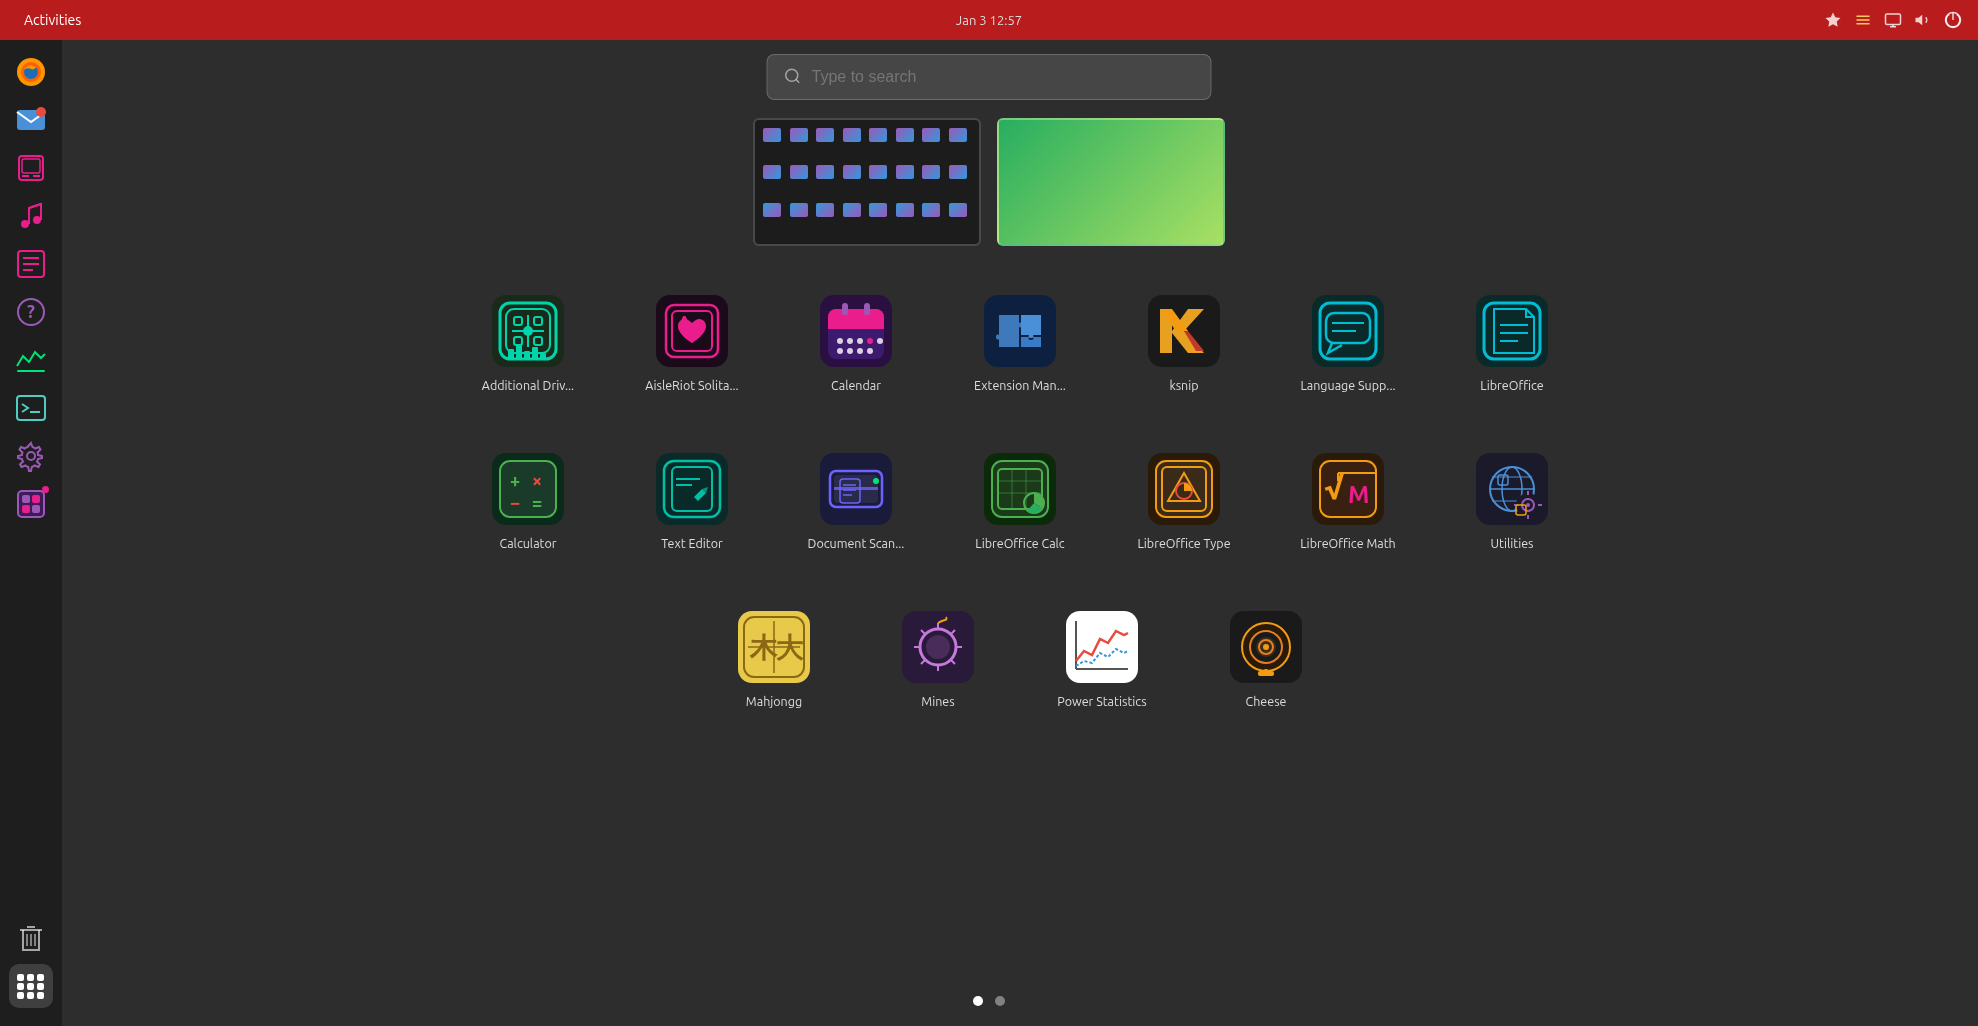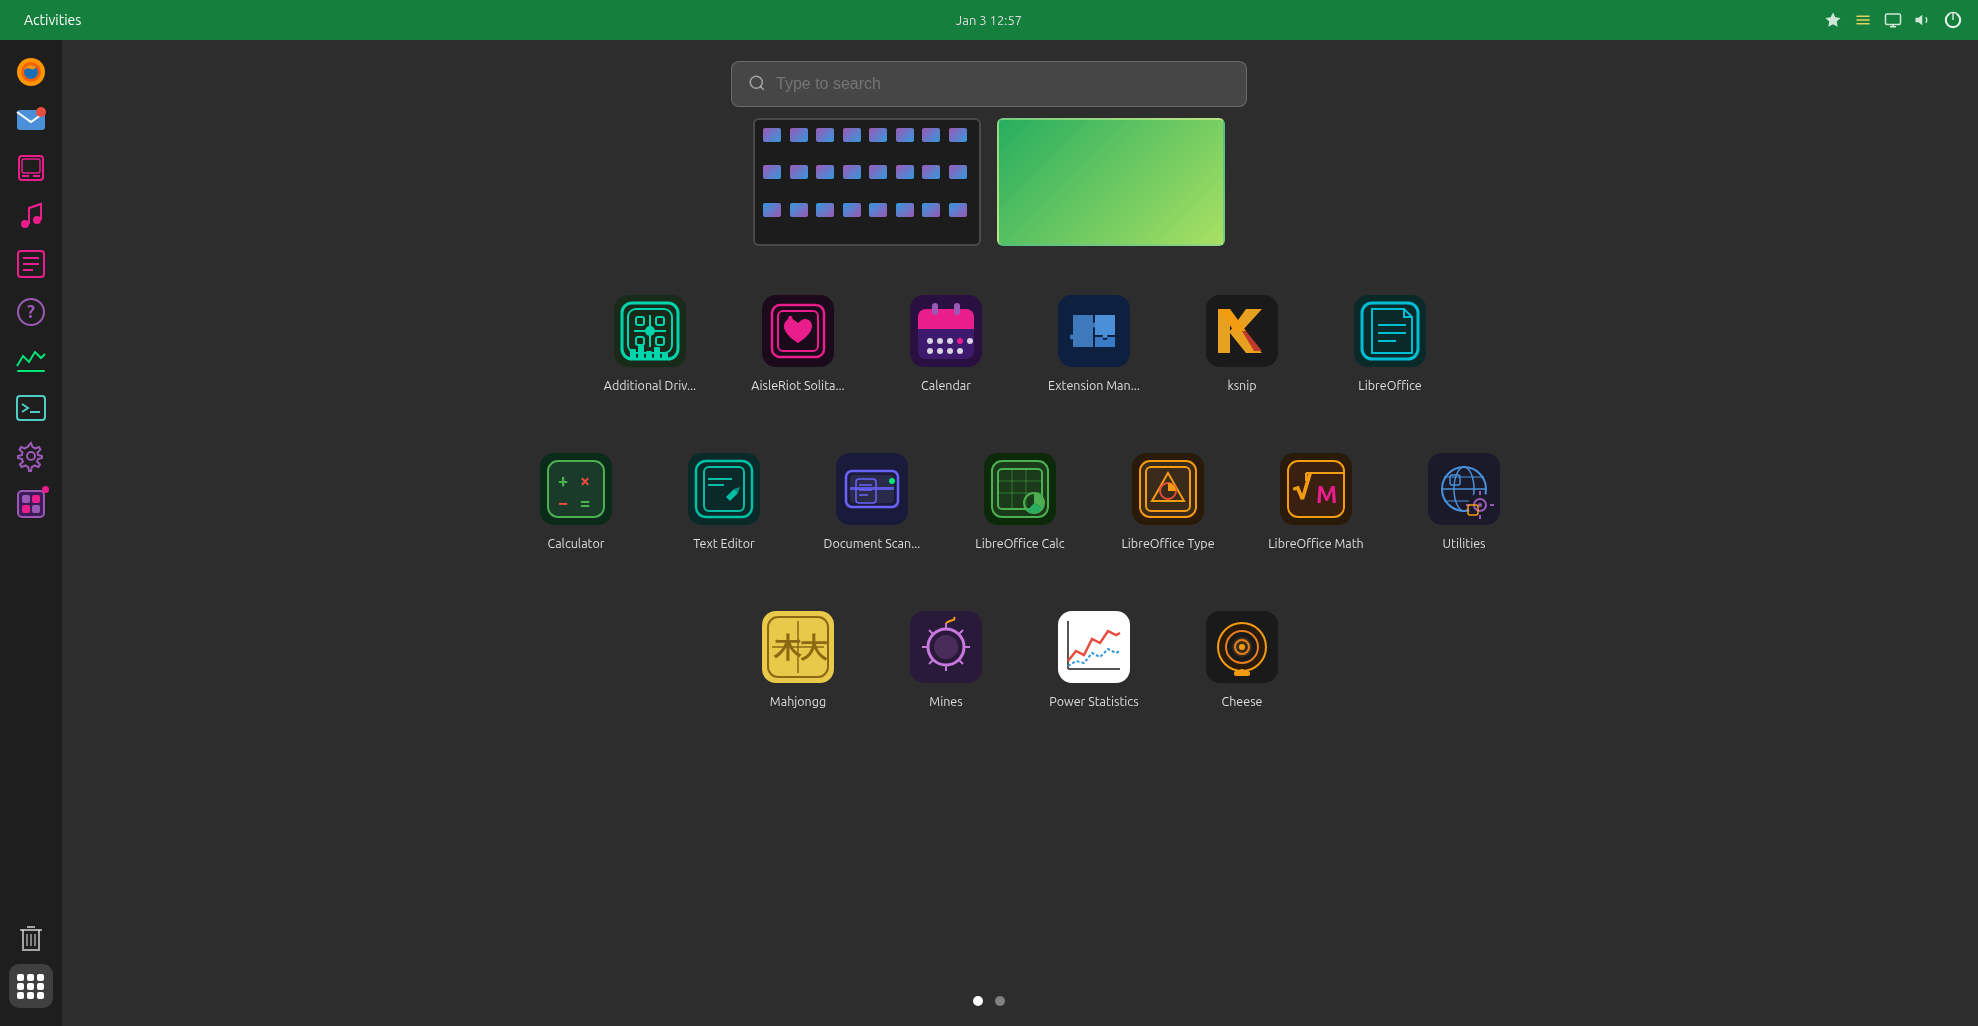--- a/index.html
+++ b/index.html
@@ -11,21 +11,21 @@
       color: #fff;
       overflow: hidden;
       position: relative;
     }
 
     
     .topbar {
       position: absolute;
       top: 0; left: 0; right: 0;
       height: 40px;
-      background: #15803d;
+      background: #b91c1c;
       display: flex;
       align-items: center;
       justify-content: space-between;
       padding: 8px 16px;
       z-index: 100;
     }
     .topbar-left {
       display: flex;
       align-items: center;
     }
@@ -108,24 +108,24 @@
     .grid-dot {
       width: 7px;
       height: 7px;
       background: #fff;
       border-radius: 2px;
     }
 
     
     .search-container {
       position: absolute;
-      top: 61px;
+      top: 54px;
       left: 50%;
       transform: translateX(-50%);
-      width: 516px;
+      width: 445px;
     }
     .search-bar {
       width: 100%;
       height: 46px;
       background: rgba(255,255,255,0.12);
       border: 1px solid rgba(255,255,255,0.2);
       border-radius: 8px;
       display: flex;
       align-items: center;
       padding: 0 16px;
@@ -182,21 +182,21 @@
       top: 270px;
       left: 62px;
       right: 0;
       display: flex;
       flex-direction: column;
       align-items: center;
       gap: 0;
     }
     .app-row {
       display: flex;
-      gap: 0;
+      gap: 16px;
       justify-content: center;
       margin-bottom: 10px;
       align-items: center;
     }
     .app-item {
       width: 148px;
       height: 148px;
       display: flex;
       flex-direction: column;
       align-items: center;
@@ -525,20 +525,33 @@
 
         <path d="M16,12 L28,12 L28,36 L44,12 L58,12 L40,36 L58,60 L44,60 L28,38 L28,60 L16,60 Z" fill="none"></path>
 
         <polygon points="12,14 24,14 24,36 40,14 56,14 36,36 56,58 40,58 24,38 24,58 12,58" fill="#e8a020"></polygon>
         <polygon points="36,36 48,56 56,56 40,36" fill="#c0392b"></polygon>
         <polygon points="12,14 24,14 40,36 28,36" fill="#f39c12"></polygon>
       </svg>
       <span class="app-label">ksnip</span>
     </div>
 
+    <div class="app-item">
+      <svg class="app-svg" viewBox="0 0 72 72">
+        <rect width="72" height="72" rx="14" fill="#0a2a2a"></rect>
+        <rect x="8" y="8" width="56" height="56" rx="10" fill="none" stroke="#00bcd4" stroke-width="3"></rect>
+
+        <rect x="14" y="18" width="44" height="30" rx="8" fill="none" stroke="#00bcd4" stroke-width="2.5"></rect>
+        <path d="M20,48 L16,58 L30,50" fill="none" stroke="#00bcd4" stroke-width="2.5"></path>
+
+        <line x1="20" y1="28" x2="52" y2="28" stroke="#00bcd4" stroke-width="2"></line>
+        <line x1="20" y1="36" x2="44" y2="36" stroke="#00bcd4" stroke-width="2"></line>
+      </svg>
+      <span class="app-label">Language Supp...</span>
+    </div>
 
     <div class="app-item">
       <svg class="app-svg" viewBox="0 0 72 72">
         <rect width="72" height="72" rx="14" fill="#0a2a2a"></rect>
         <rect x="8" y="8" width="56" height="56" rx="10" fill="none" stroke="#00bcd4" stroke-width="3"></rect>
 
         <path d="M18,14 L50,14 L58,22 L58,58 L18,58 Z" fill="none" stroke="#00bcd4" stroke-width="2"></path>
         <path d="M50,14 L50,22 L58,22" fill="none" stroke="#00bcd4" stroke-width="2"></path>
         <line x1="24" y1="30" x2="52" y2="30" stroke="#00bcd4" stroke-width="2"></line>
         <line x1="24" y1="38" x2="52" y2="38" stroke="#00bcd4" stroke-width="2"></line>

